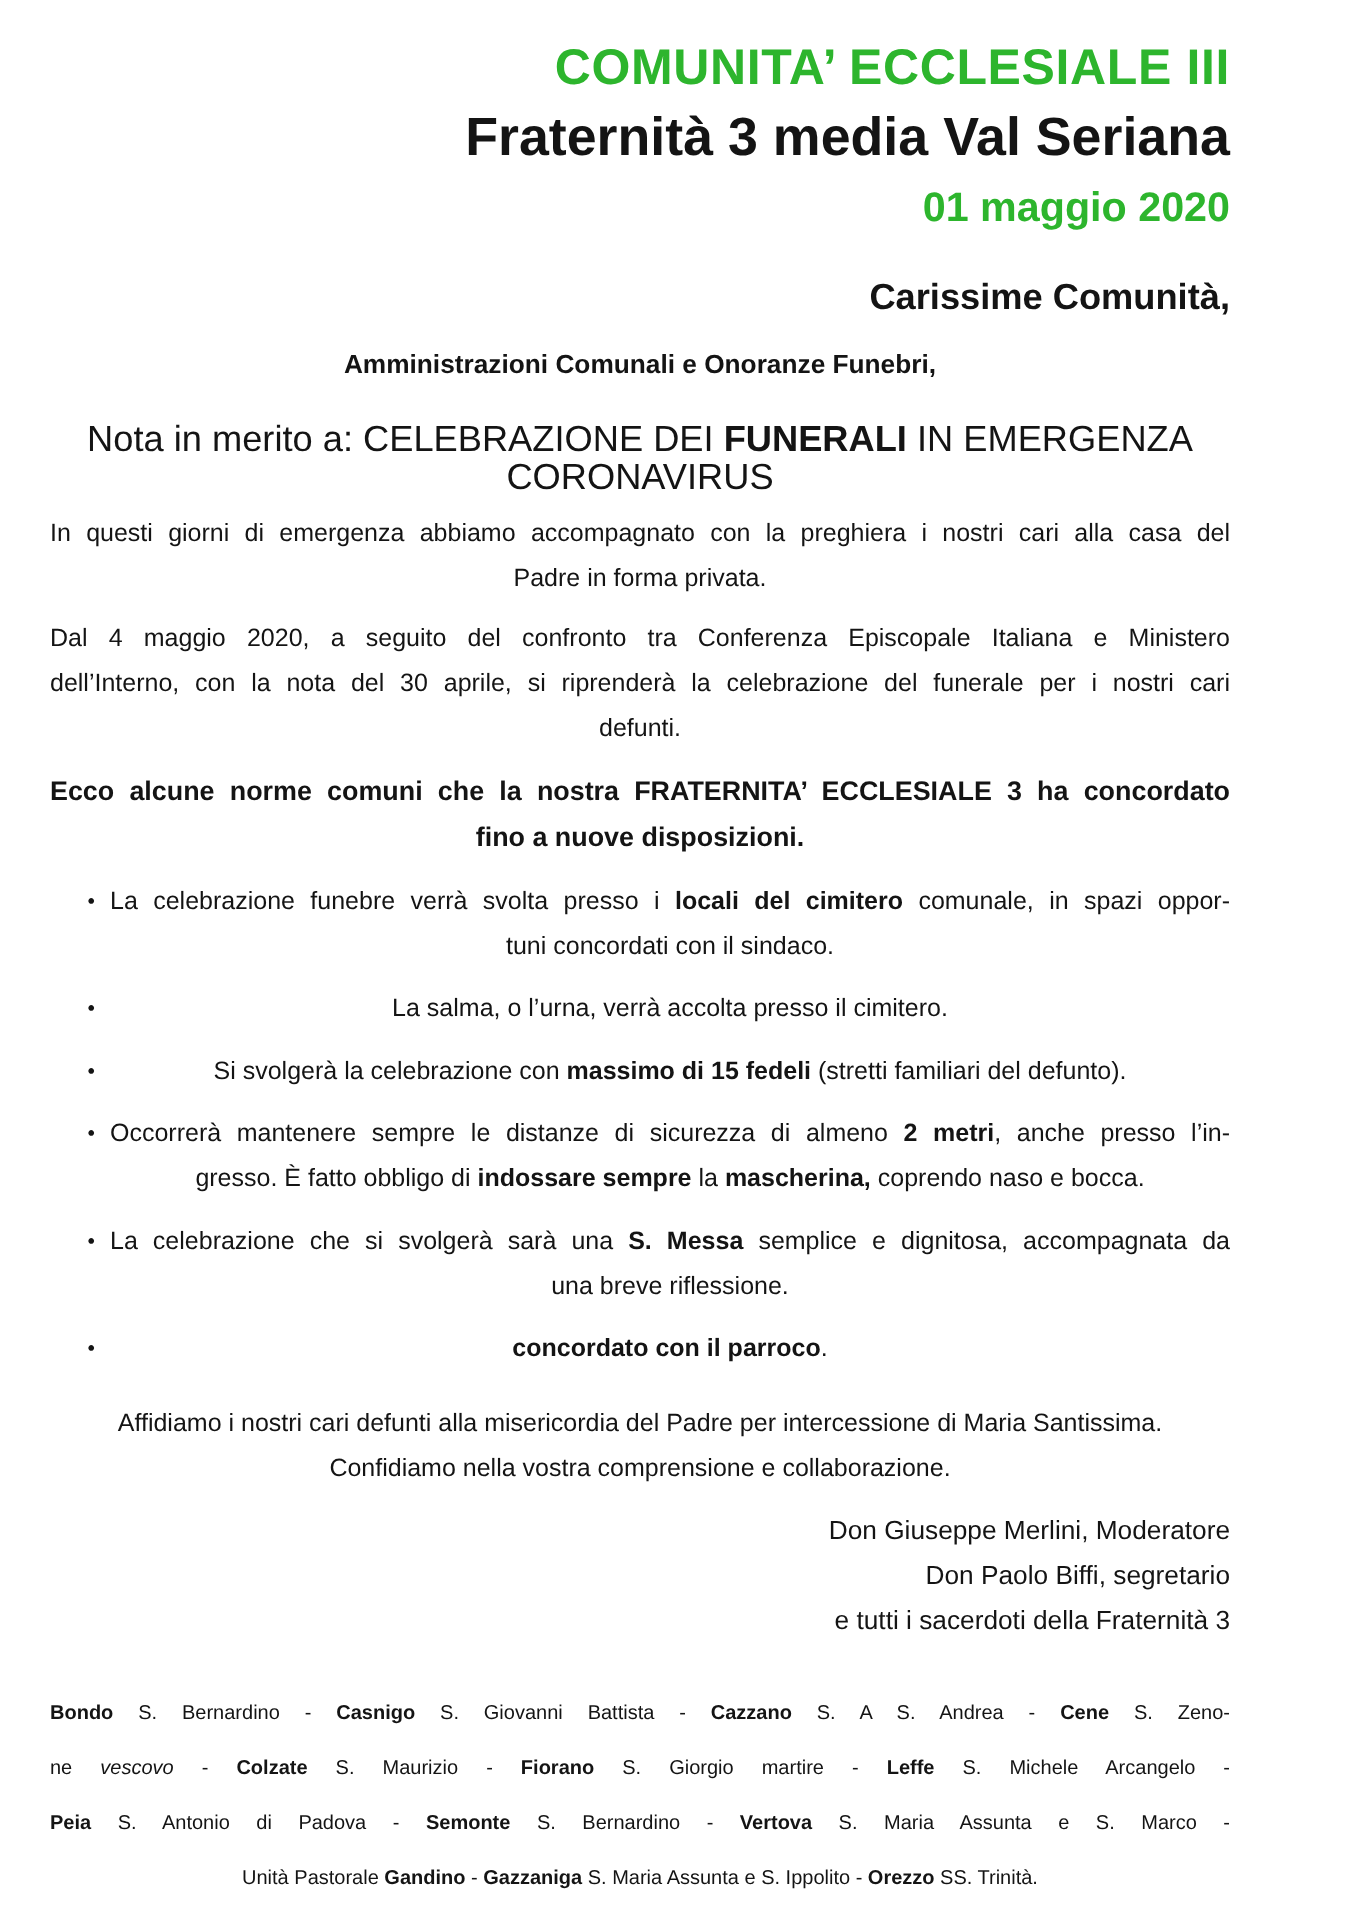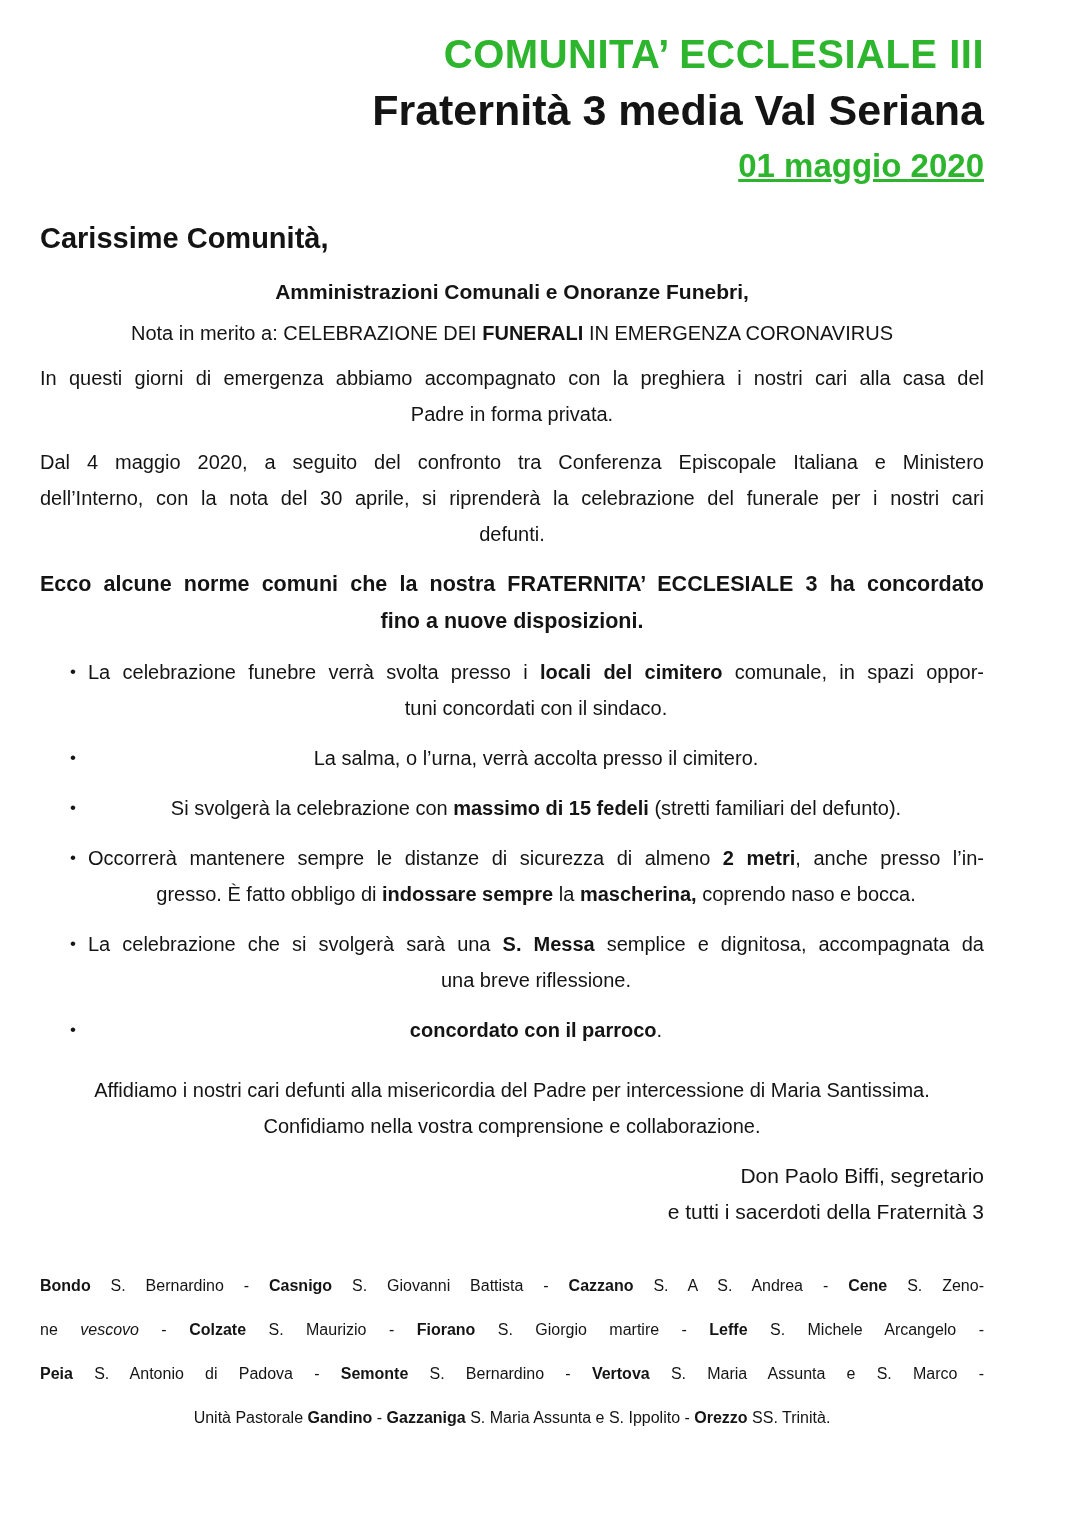--- a/index.html
+++ b/index.html
@@ -10,28 +10,28 @@
     color: var(--ink);
     font-family: "Liberation Sans", "DejaVu Sans", sans-serif;
     overflow: hidden;
   }
   .page { box-sizing: border-box; width: 1024px; height: 1536px; padding: 26px 40px 0 40px; }
 
   
   .hdr { text-align: right; }
   .hdr .title    { color: var(--green); font-weight: bold; font-size: 40px; line-height: 56px; letter-spacing: 0.5px; }
   .hdr .subtitle { color: var(--ink);  font-weight: bold; font-size: 43px; line-height: 56px; }
-  .hdr .date     { color: var(--green); font-weight: bold; font-size: 33px; line-height: 56px; text-decoration: underline; }
+  .hdr .date     { color: var(--green); font-weight: bold; font-size: 33px; line-height: 56px; }
 
   
-  .sal1 { margin-top: 26px; font-weight: bold; font-size: 29px; line-height: 36px; text-align: left; }
+  .sal1 { margin-top: 26px; font-weight: bold; font-size: 29px; line-height: 36px; text-align: right; }
   .sal2 { margin-top: 18px; font-weight: bold; font-size: 21px; line-height: 36px; text-align: center; }
 
   
-  .nota { margin-top: 8px; font-size: 20px; line-height: 30px; }
+  .nota { margin-top: 27px; font-size: 29px; line-height: 30px; }
   .nota .line { text-align: center; }
 
   
   .para { margin-top: 12px; font-size: 20px; line-height: 36px; }
   .norms { margin-top: 14px; font-size: 21.5px; line-height: 37px; font-weight: bold; }
 
   .rich .line { text-align: center; white-space: normal; }
   .rich.justify .line:not(:last-child) { text-align: justify; text-align-last: justify; }
   .rich.center .line { text-align: center; text-align-last: center; }
   .b { font-weight: bold; }
@@ -125,20 +125,21 @@
         </div>
       </div>
     </div>
 
   <div class="closing rich">
       <div class="line"><span>Affidiamo i nostri cari defunti alla misericordia del Padre per intercessione di Maria Santissima.</span></div>
       <div class="line"><span>Confidiamo nella vostra comprensione e collaborazione.</span></div>
     </div>
 
   <div class="sig">
+    <div>Don Giuseppe Merlini, Moderatore</div>
     <div>Don Paolo Biffi, segretario</div>
     <div>e tutti i sacerdoti della Fraternità 3</div>
   </div>
 
   <div class="footer rich justify">
       <div class="line"><span class="b">Bondo</span><span> S. Bernardino - </span><span class="b">Casnigo</span><span> S. Giovanni Battista - </span><span class="b">Cazzano</span><span> S. A S. Andrea - </span><span class="b">Cene</span><span> S. Zeno-</span></div>
       <div class="line"><span>ne </span><span class="i">vescovo</span><span> - </span><span class="b">Colzate</span><span> S. Maurizio - </span><span class="b">Fiorano</span><span> S. Giorgio martire - </span><span class="b">Leffe</span><span> S. Michele Arcangelo -</span></div>
       <div class="line"><span class="b">Peia</span><span> S. Antonio di Padova - </span><span class="b">Semonte</span><span> S. Bernardino - </span><span class="b">Vertova</span><span> S. Maria Assunta e S. Marco -</span></div>
       <div class="line"><span>Unità Pastorale </span><span class="b">Gandino</span><span> - </span><span class="b">Gazzaniga</span><span> S. Maria Assunta e S. Ippolito - </span><span class="b">Orezzo</span><span> SS. Trinità.</span></div>
     </div>

